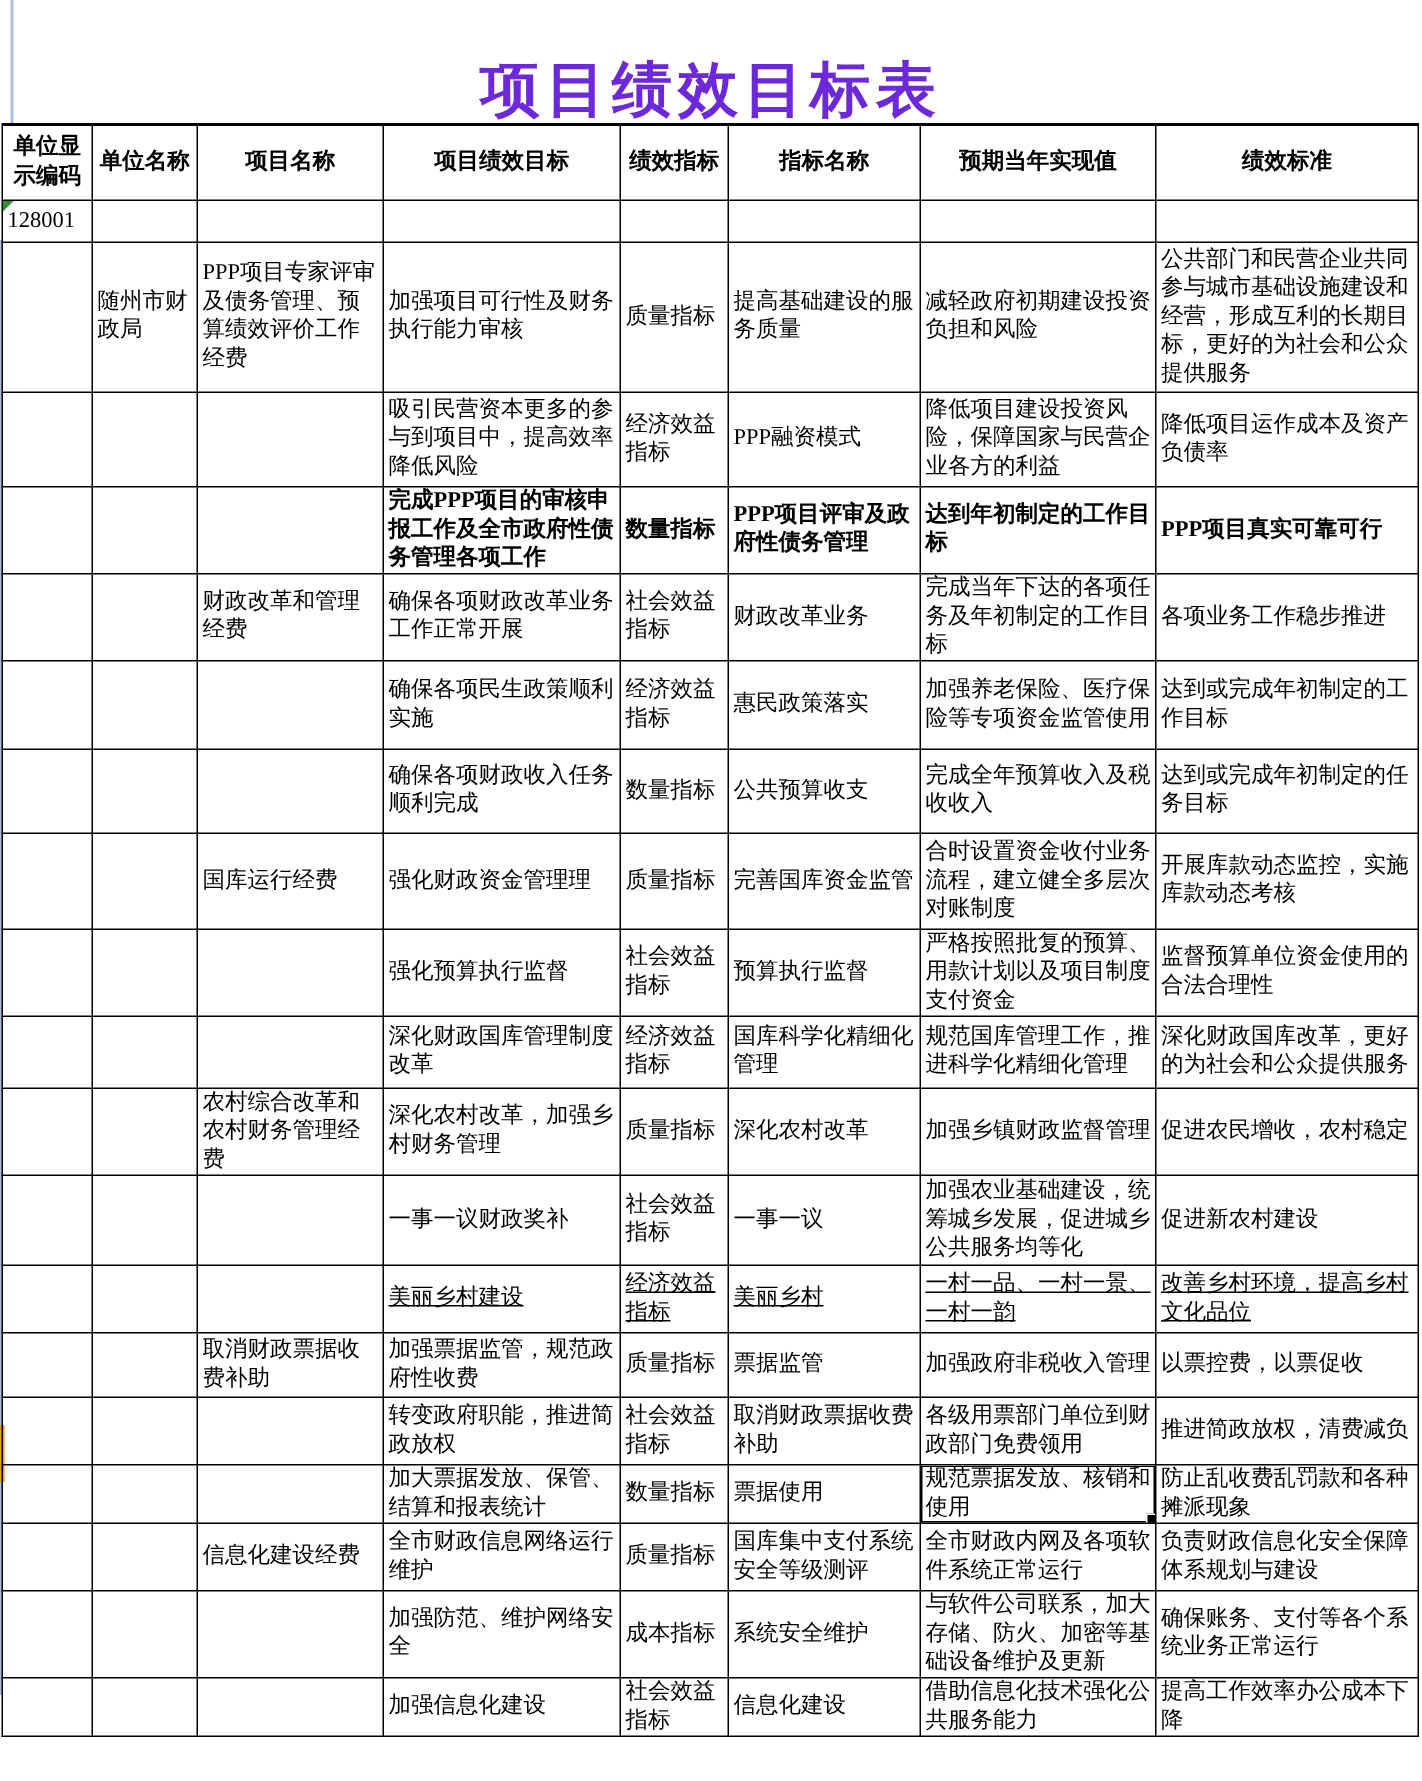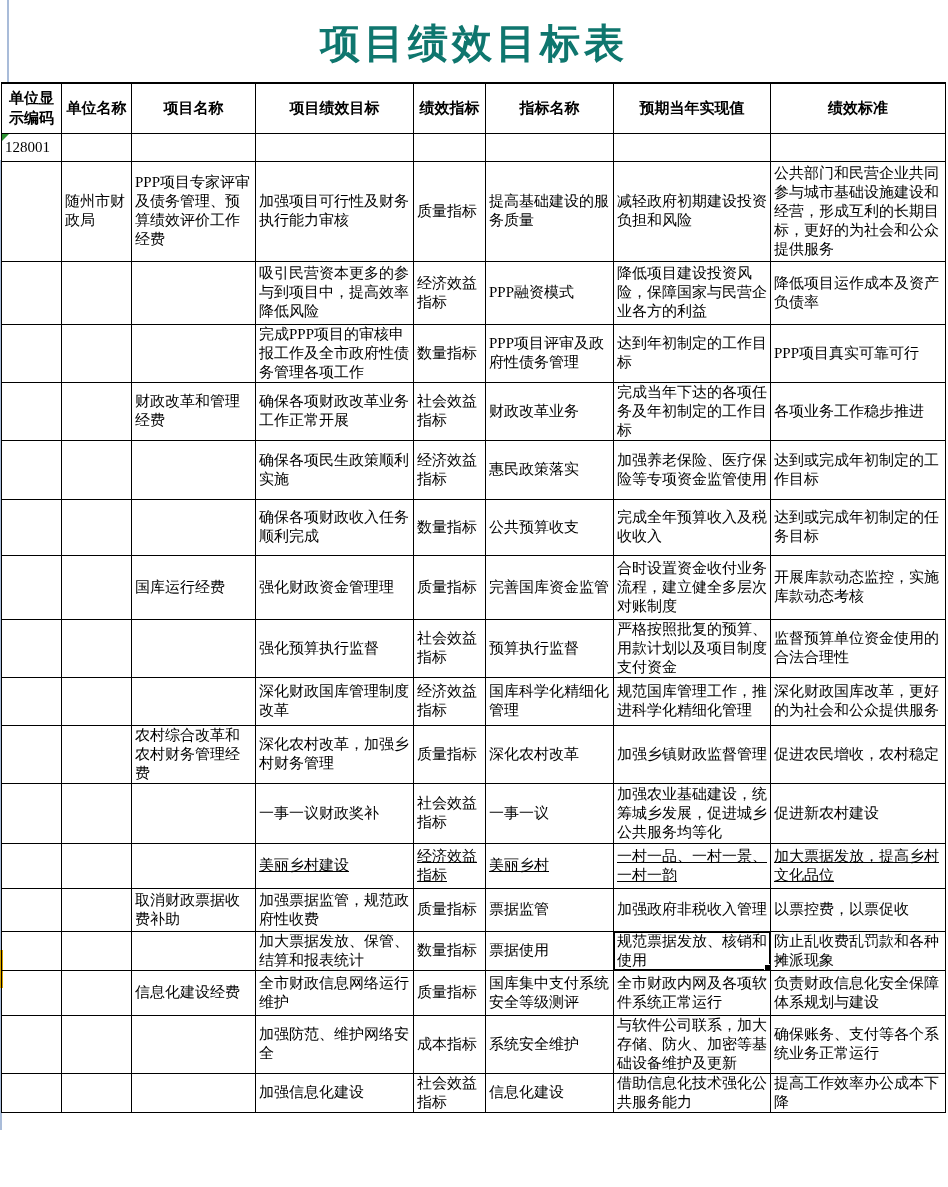--- a/index.html
+++ b/index.html
@@ -2,22 +2,22 @@
 <html><head>
 <meta charset="utf-8">
 <style>
   html,body{margin:0;padding:0;}
   body{
     width:948px;height:1187px;position:relative;background:#ffffff;
     font-family:"Liberation Serif","DejaVu Serif",serif;
     overflow:hidden;
   }
   .sheet-title{
-    position:absolute;top:16px;left:0;width:948px;
-    text-align:center;font-size:40px;font-weight:bold;color:#0f766e;
+    position:absolute;top:32px;left:0;width:948px;
+    text-align:center;font-size:40px;font-weight:bold;color:#6d28d9;
     letter-spacing:4px;white-space:nowrap;
   }
   
   .col-edge-line{position:absolute;left:7px;top:0;width:2px;height:82px;background:#a9bcd9;}
   .row-header-edge{position:absolute;left:0;top:160px;width:2px;height:970px;background:#a9bcd9;}
   .active-row-edge{position:absolute;left:0;top:950px;width:3px;height:38px;background:#d9a400;}
 
   table.grid{
     position:absolute;left:1px;top:82px;width:945px;
     border-collapse:collapse;table-layout:fixed;
@@ -109,21 +109,21 @@
       <tr style="height: 63px;">
     <td><span class="v"></span></td>
     <td><span class="v"></span></td>
     <td><span class="v"></span></td>
     <td><span class="v">吸引民营资本更多的参与到项目中，提高效率降低风险</span></td>
     <td><span class="v">经济效益指标</span></td>
     <td><span class="v">PPP融资模式</span></td>
     <td><span class="v">降低项目建设投资风险，保障国家与民营企业各方的利益</span></td>
     <td><span class="v">降低项目运作成本及资产负债率</span></td>
   </tr>
-      <tr style="height: 57px;">
+      <tr style="height: 57px; font-weight: bold;">
     <td><span class="v"></span></td>
     <td><span class="v"></span></td>
     <td><span class="v"></span></td>
     <td><span class="v">完成PPP项目的审核申报工作及全市政府性债务管理各项工作</span></td>
     <td><span class="v">数量指标</span></td>
     <td><span class="v">PPP项目评审及政府性债务管理</span></td>
     <td><span class="v">达到年初制定的工作目标</span></td>
     <td><span class="v">PPP项目真实可靠可行</span></td>
   </tr>
       <tr style="height: 58px; margin-left: 32px;">
@@ -207,31 +207,41 @@
     <td><span class="v">促进新农村建设</span></td>
   </tr>
       <tr style="height: 45px; text-decoration: underline;">
     <td><span class="v"></span></td>
     <td><span class="v"></span></td>
     <td><span class="v"></span></td>
     <td><span class="v">美丽乡村建设</span></td>
     <td><span class="v">经济效益指标</span></td>
     <td><span class="v">美丽乡村</span></td>
     <td><span class="v">一村一品、一村一景、一村一韵</span></td>
-    <td><span class="v">加大票据发放，提高乡村文化品位</span></td>
+    <td><span class="v">改善乡村环境，提高乡村文化品位</span></td>
   </tr>
       <tr style="height: 43px;">
     <td><span class="v"></span></td>
     <td><span class="v"></span></td>
     <td><span class="v">取消财政票据收费补助</span></td>
     <td><span class="v">加强票据监管，规范政府性收费</span></td>
     <td><span class="v">质量指标</span></td>
     <td><span class="v">票据监管</span></td>
     <td><span class="v">加强政府非税收入管理</span></td>
     <td><span class="v">以票控费，以票促收</span></td>
+  </tr>
+      <tr style="height: 45px;">
+    <td><span class="v"></span></td>
+    <td><span class="v"></span></td>
+    <td><span class="v"></span></td>
+    <td><span class="v">转变政府职能，推进简政放权</span></td>
+    <td><span class="v">社会效益指标</span></td>
+    <td><span class="v">取消财政票据收费补助</span></td>
+    <td><span class="v">各级用票部门单位到财政部门免费领用</span></td>
+    <td><span class="v">推进简政放权，清费减负</span></td>
   </tr>
       <tr style="height: 38px; padding-left: 28px;">
     <td><span class="v"></span></td>
     <td><span class="v"></span></td>
     <td><span class="v"></span></td>
     <td><span class="v">加大票据发放、保管、结算和报表统计</span></td>
     <td><span class="v">数量指标</span></td>
     <td><span class="v">票据使用</span></td>
     <td class="active"><span class="v">规范票据发放、核销和使用</span><div class="fill-handle"></div></td>
     <td><span class="v">防止乱收费乱罚款和各种摊派现象</span></td>

